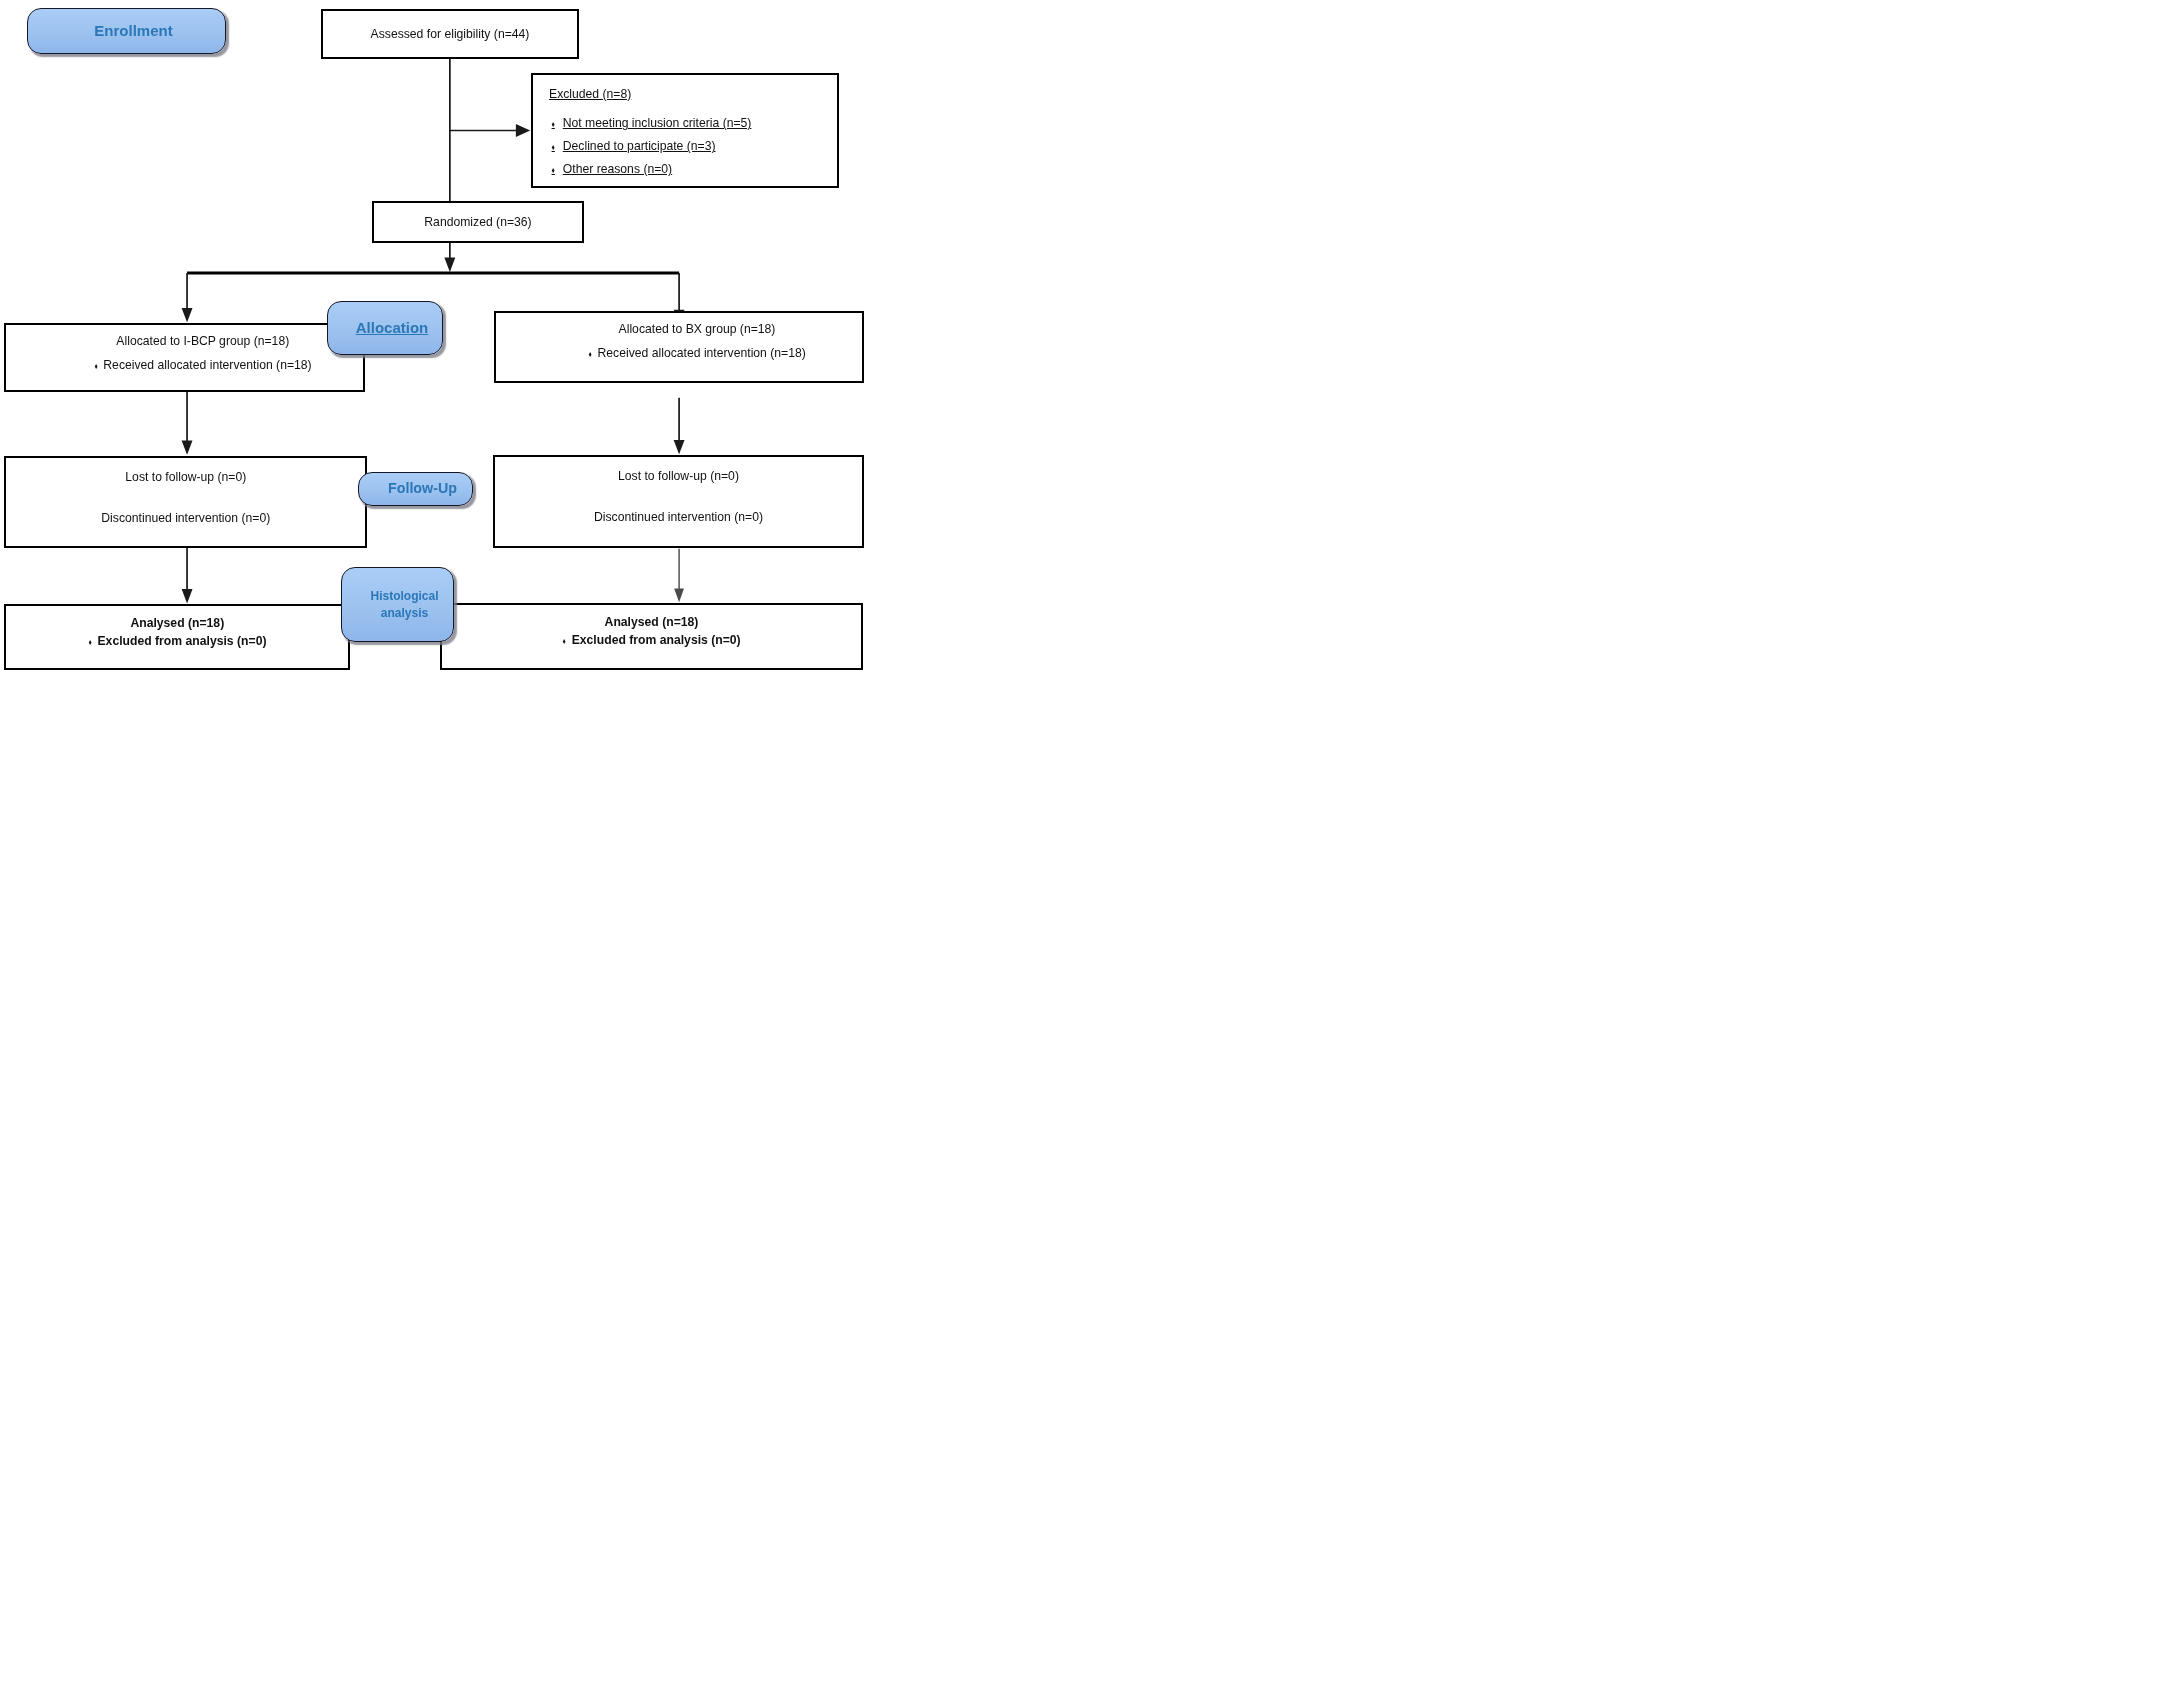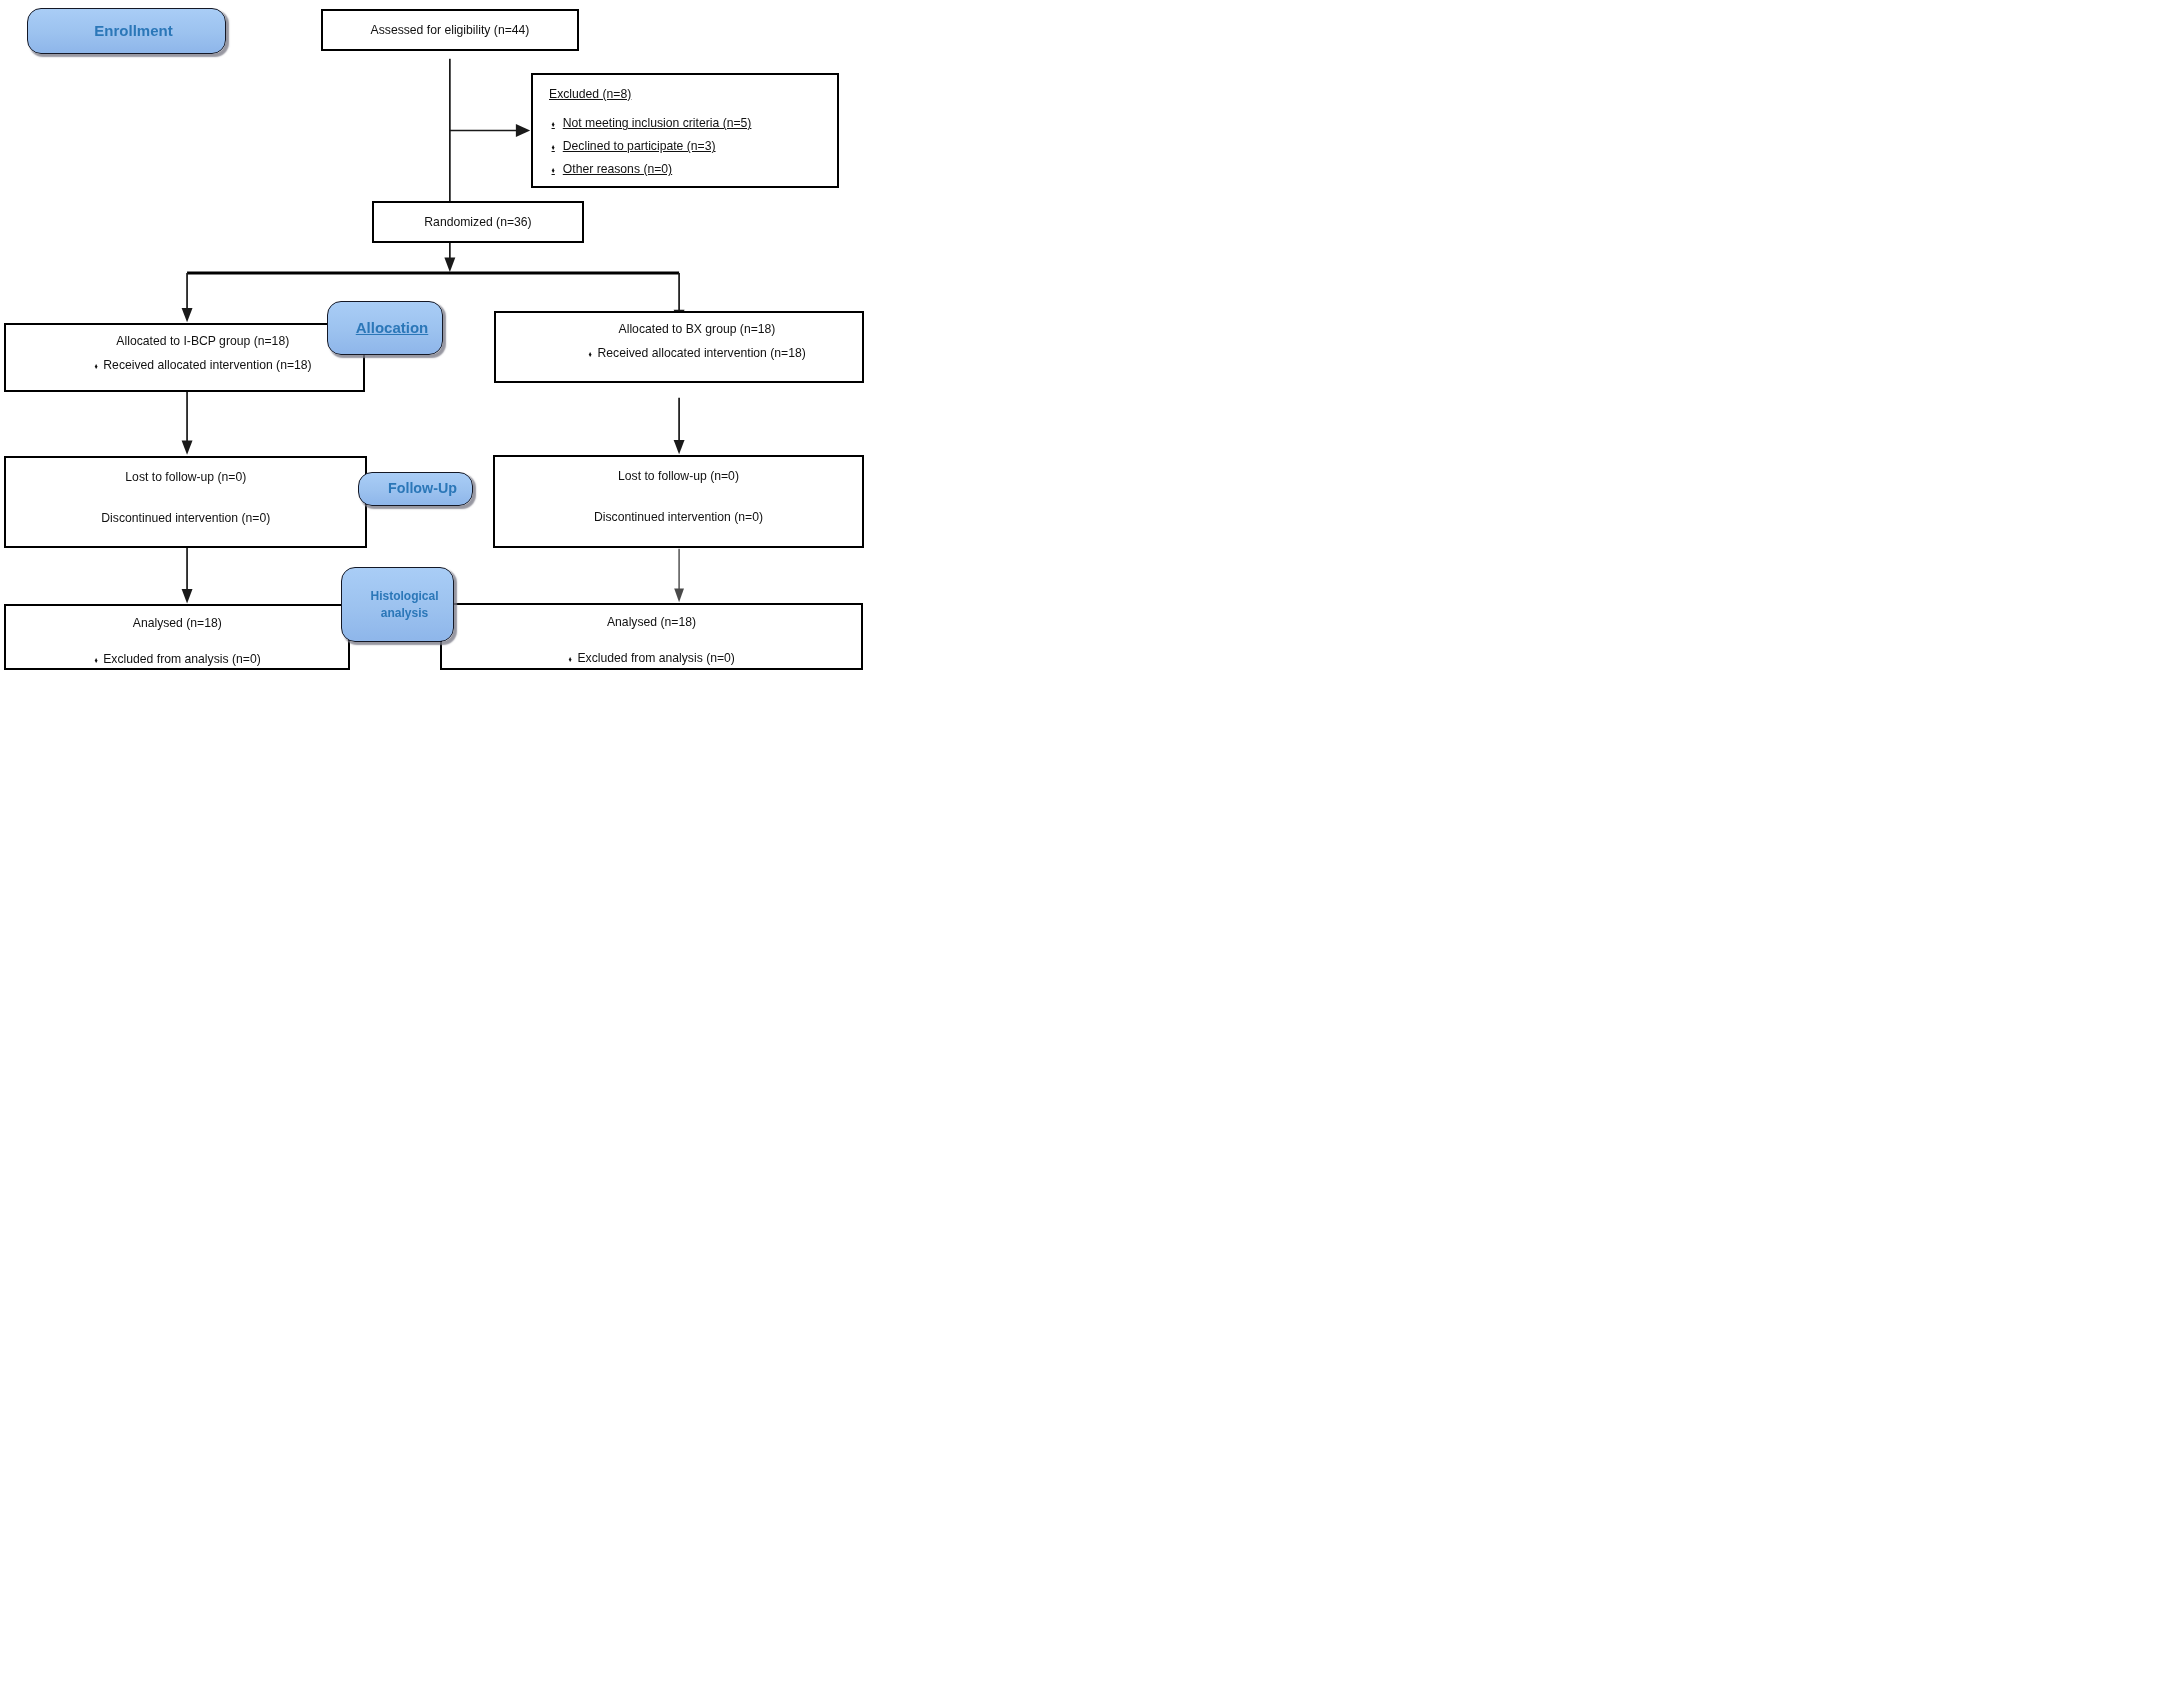--- a/index.html
+++ b/index.html
@@ -25,38 +25,38 @@
   
   .stage{position:absolute;z-index:3;box-sizing:border-box;
          background:linear-gradient(180deg,#A9CDF6 0%,#9CC2EF 55%,#8EB6EA 100%);
          border:1.8px solid #141826;border-radius:14px;
          box-shadow:2.2px 2.2px 1.4px rgba(125,125,138,.8);
          display:flex;flex-direction:column;align-items:center;justify-content:center;
          color:#2B77B8;font-weight:bold;text-align:right;padding-left:14px;}
   .stage .ln{line-height:1.35;}
 
   #enrollment-label{left:27px;top:8px;width:199px;height:46px;font-size:15px;}
-  #assessed-box{left:321px;top:9.3px;width:258px;height:42px;}
+  #assessed-box{left:321px;top:9.3px;width:258px;height:50px;}
   #excluded-box{left:531px;top:73px;width:308px;height:115px;}
   #randomized-box{left:372px;top:201px;width:212px;height:42px;}
 
   #allocation-label{left:327px;top:301px;width:116px;height:54px;font-size:15px;text-decoration:underline;}
   #alloc-left-box{left:4.3px;top:323px;width:361px;height:69px;}
   #alloc-right-box{left:494px;top:311px;width:370px;height:72px;}
   .alloc-inner{padding-top:9.3px;gap:10px;padding-left:36px;}
 
   #followup-label{left:338px;top:472px;width:115px;height:34px;font-size:14.3px;margin-left:20px;}
   #follow-left-box{left:4.3px;top:456px;width:363px;height:92px;}
   #follow-right-box{left:493px;top:455px;width:371px;height:93px;}
   .follow-inner{padding-top:12.2px;gap:27px;}
 
   #histological-label{left:341px;top:567px;width:113px;height:75px;font-size:12px;}
   #analysed-left-box{left:4.3px;top:604px;width:346px;height:66px;}
   #analysed-right-box{left:440px;top:603px;width:423px;height:67px;}
-  .analysed-inner{padding-top:10px;gap:22px;}
+  .analysed-inner{padding-top:10px;gap:4px;font-weight:bold;}
 </style>
 </head>
 <body>
 
 <div class="canvas">
 
   <svg class="connectors" viewBox="0 0 3015 2371" preserveAspectRatio="none">
 
     <line x1="1568" y1="205" x2="1568" y2="704" stroke="#1A1A1A" stroke-width="6"></line>
 

